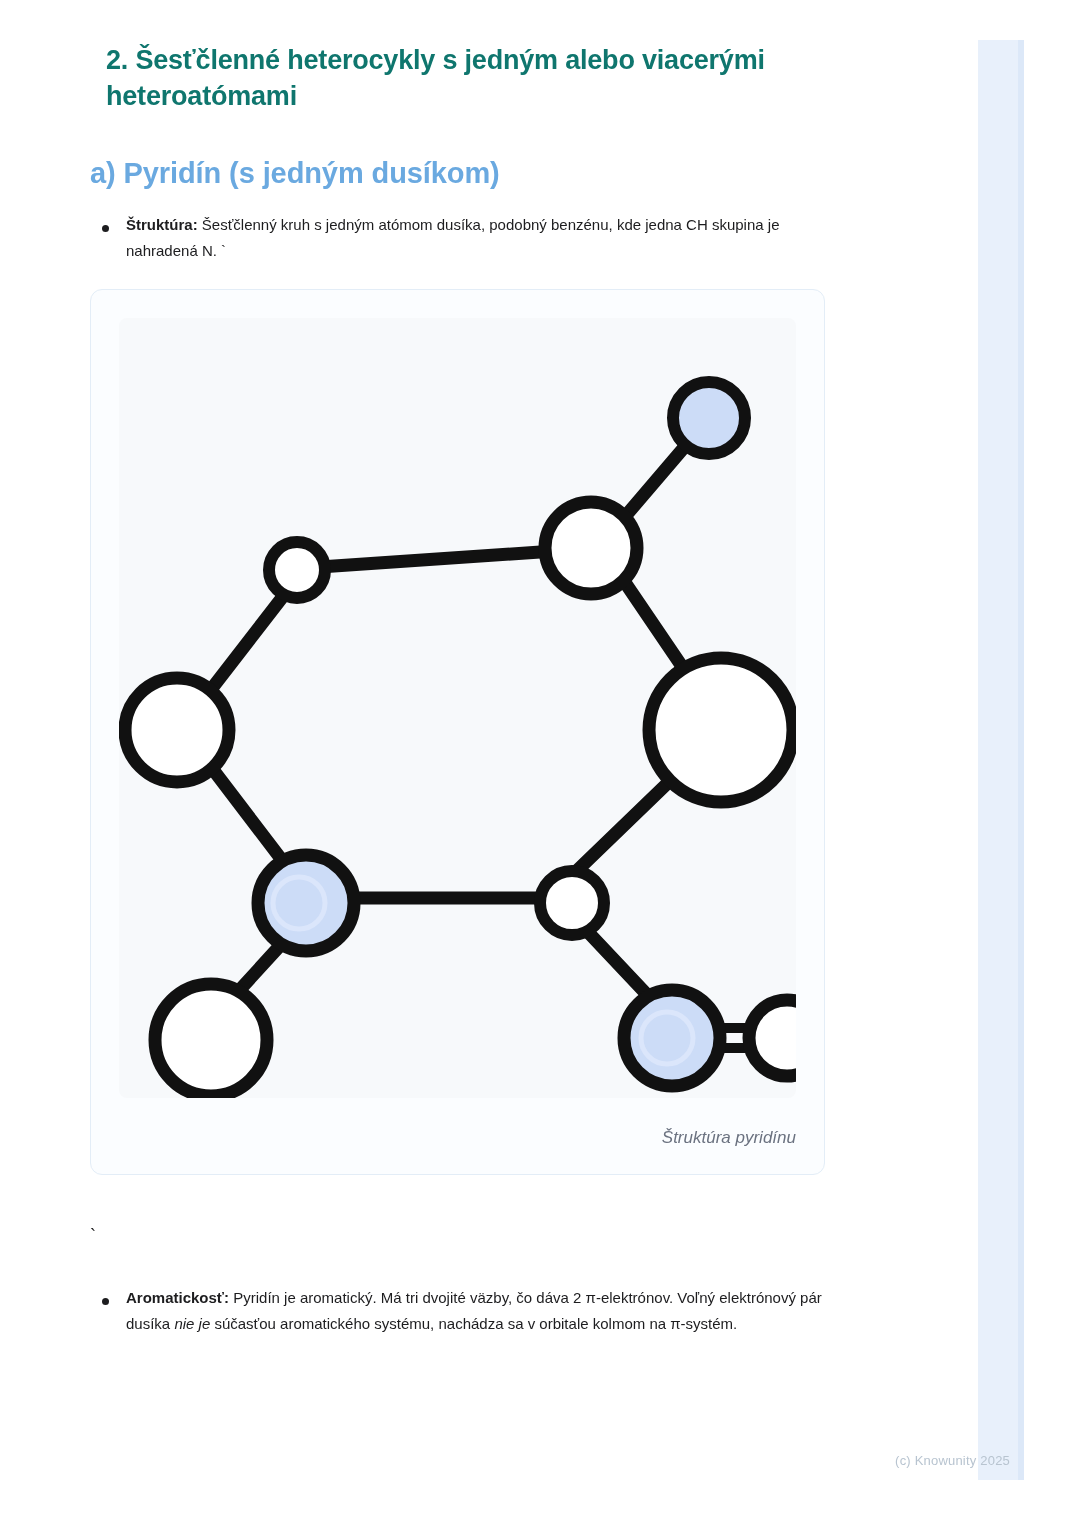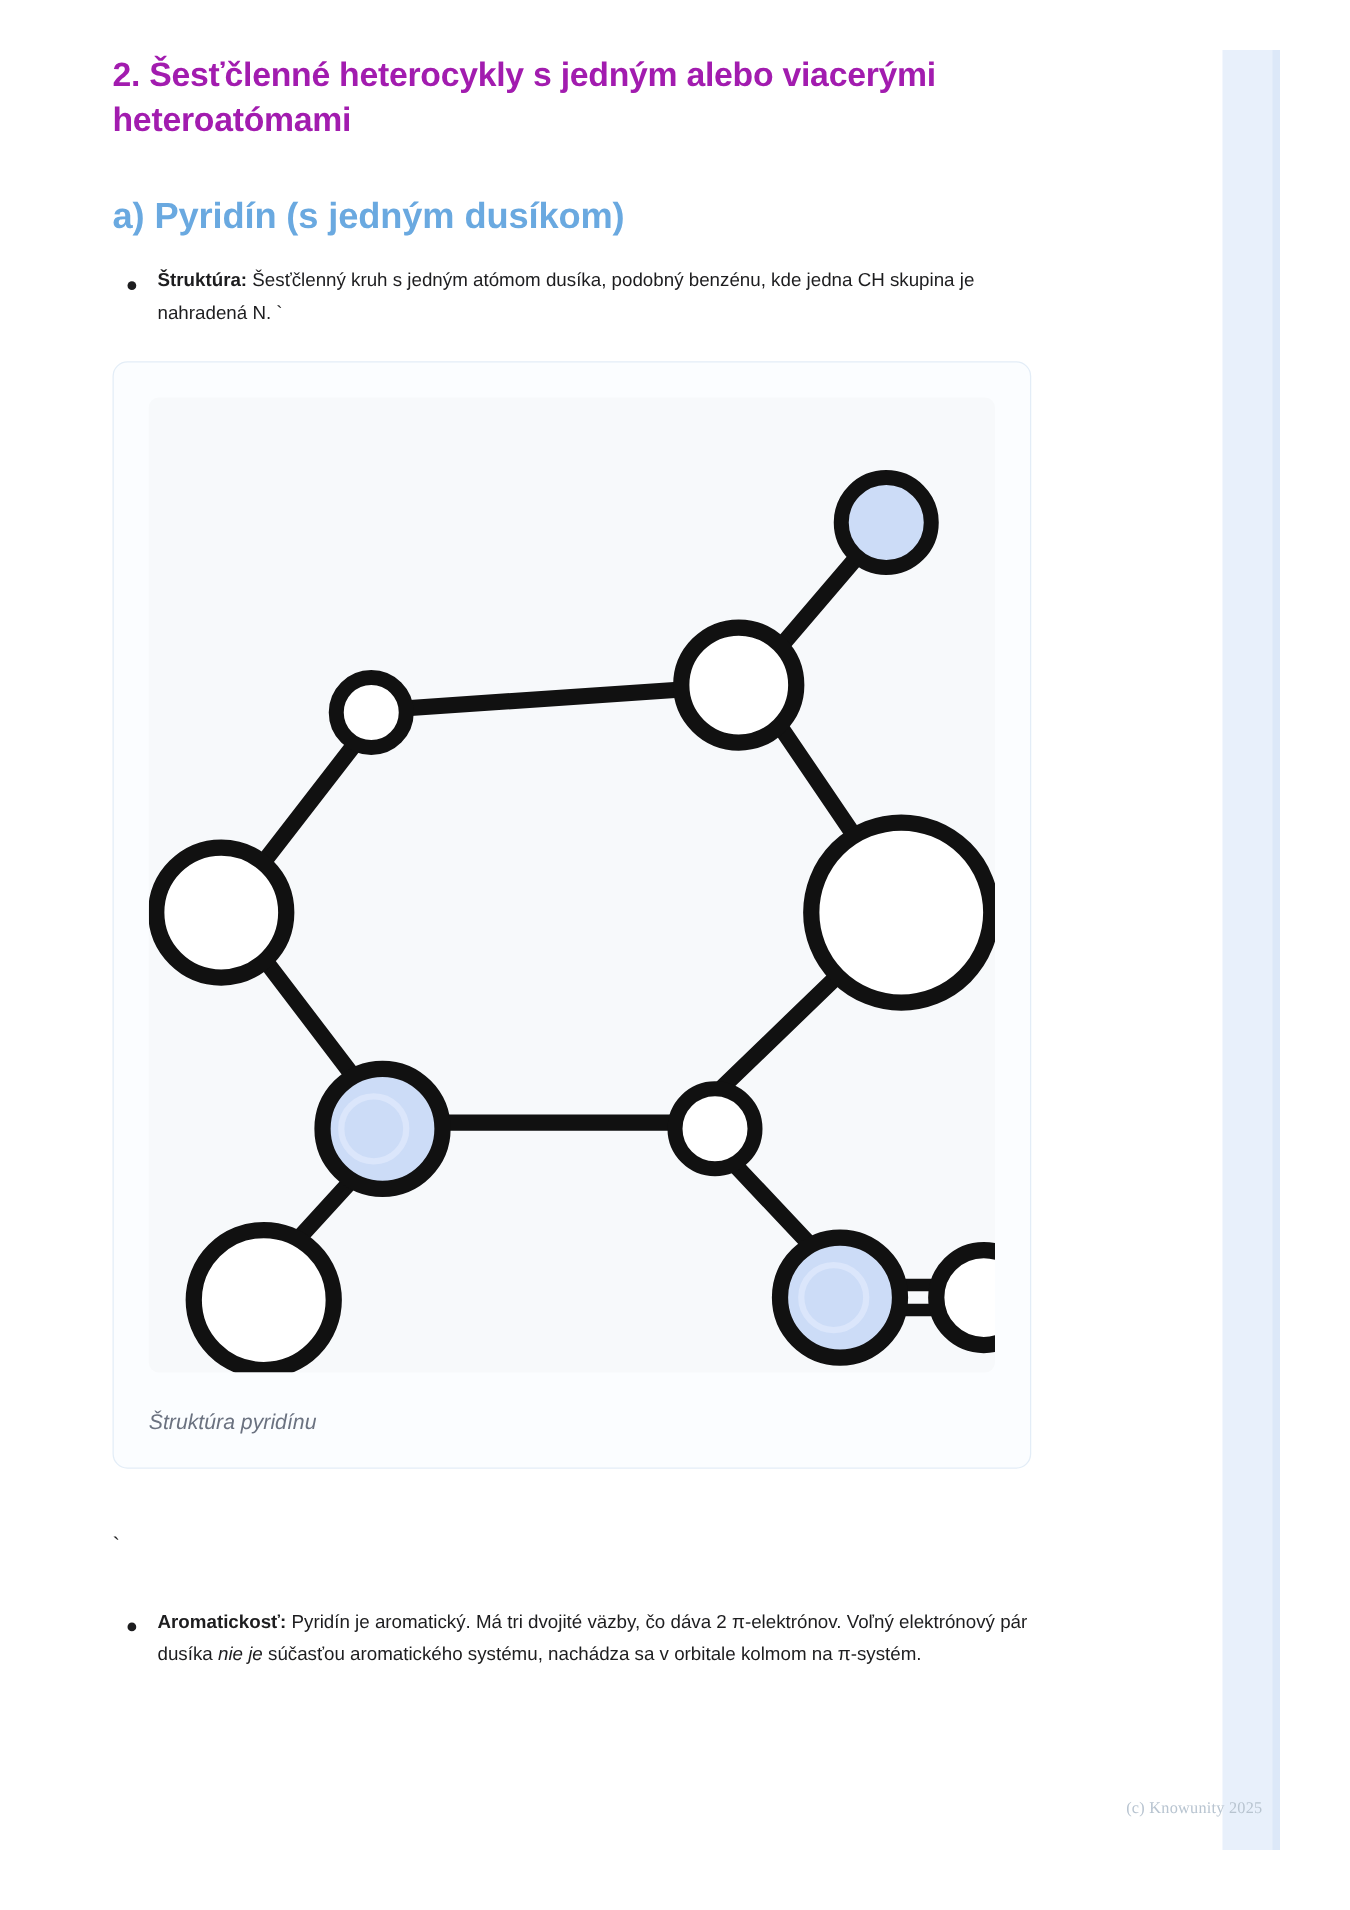--- a/index.html
+++ b/index.html
@@ -37,23 +37,23 @@
   }
   .content {
     position: absolute;
     left: 90px;
     top: 42px;
     width: 740px;
   }
   h1.title {
     font-size: 27px;
     line-height: 1.35;
-    color: #a21caf;
+    color: #0f766e;
     font-weight: 700;
-    margin: 0 0 0 0;
+    margin: 0 0 0 16px;
     letter-spacing: -0.2px;
   }
   h2.subtitle {
     font-size: 29px;
     color: #6aa9e0;
     font-weight: 700;
     margin: 42px 0 0 0;
     letter-spacing: -0.1px;
   }
   ul.bullets {
@@ -91,42 +91,41 @@
   }
   .fig-inner {
     width: 677px;
     height: 780px;
     background: #f7f9fb;
     border-radius: 8px;
     position: relative;
     overflow: hidden;
   }
   .fig-caption {
-    text-align: left;
+    text-align: right;
     font-size: 17px;
     font-style: italic;
     color: #6b7280;
     margin-top: 30px;
     margin-bottom: 6px;
   }
   .backtick {
     margin-top: 52px;
     font-size: 18px;
     color: #1d1d1f;
     line-height: 1;
   }
   ul.bullets.second { margin-top: 40px; }
   .footer-note {
     position: absolute;
     right: 70px;
-    bottom: 74px;
+    bottom: 60px;
     font-size: 13px;
     color: #b8c4d0;
     letter-spacing: 0.2px;
-    font-family: Liberation Serif, serif;
   }
   svg { display: block; }
 </style>
 </head>
 <body>
 
 <div class="page">
 
   <div class="side-strip"></div>
   <div class="side-strip-inner"></div>

